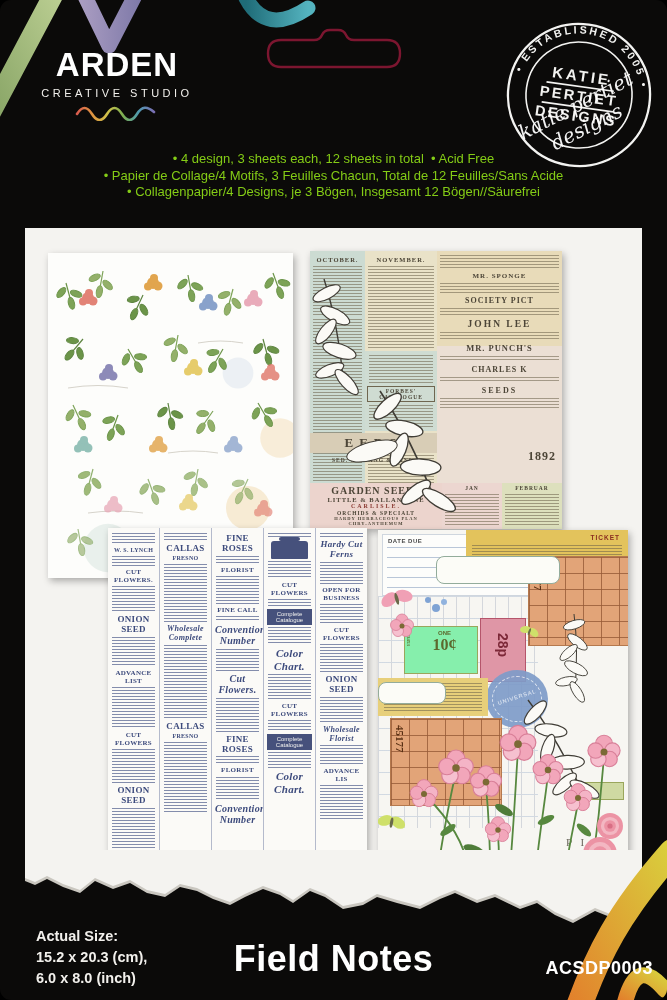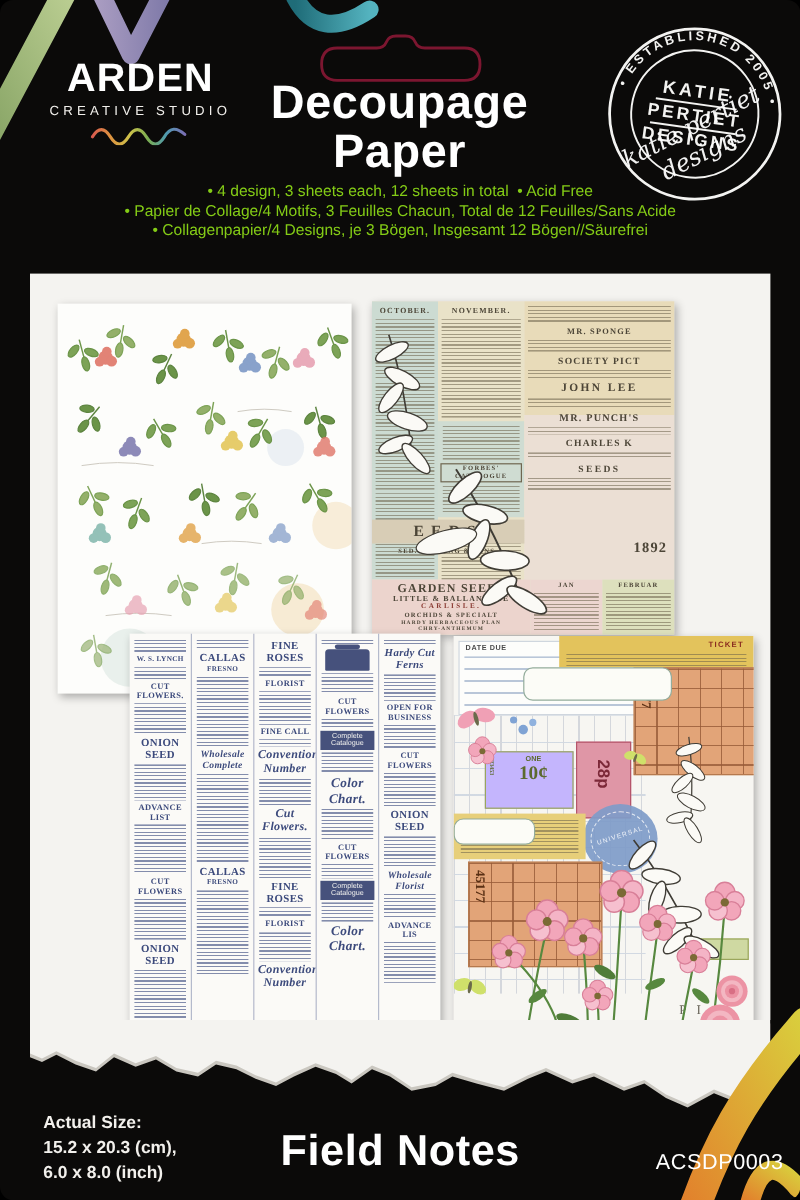--- a/index.html
+++ b/index.html
@@ -51,21 +51,21 @@
   .grid-o{background-image:repeating-linear-gradient(to right,rgba(150,90,55,.8) 0,rgba(150,90,55,.8) 1px,transparent 1px,transparent 18px),
           repeating-linear-gradient(to bottom,rgba(150,90,55,.8) 0,rgba(150,90,55,.8) 1px,transparent 1px,transparent 16px);}
   .vtext{writing-mode:vertical-rl;font-family:"Liberation Serif",serif;font-weight:bold;color:#5a3014;}
   .wlabel{background:#fcfcf7;border:1.5px solid #93ac9b;border-radius:8px;}
   
   .torn{position:absolute;left:25px;top:850px;z-index:2;}
   .size-block{position:absolute;left:36px;top:926px;color:#f2f0ec;font-size:14.5px;font-weight:bold;
               line-height:1.45;z-index:7;}
   .collection{position:absolute;left:0;top:938px;width:667px;text-align:center;color:#fff;
               font-size:36px;font-weight:bold;letter-spacing:.5px;z-index:7;}
-  .sku{position:absolute;right:14px;top:958px;color:#fff;font-size:18px;font-weight:normal;
+  .sku{position:absolute;right:14px;top:958px;color:#fff;font-size:18px;font-weight:bold;
        letter-spacing:.5px;z-index:8;}
   .swirl-tl{position:absolute;left:0;top:0;z-index:2;}
   .swirl-br{position:absolute;right:0;bottom:0;z-index:6;}
 </style>
 </head>
 <body>
 
 <div class="poster">
 
   <svg width="0" height="0" style="position:absolute">
@@ -149,24 +149,20 @@
     <div class="brand-tag">CREATIVE STUDIO</div>
     <svg width="86" height="18" style="margin-top:4px">
       <path d="M3,11 C8,3 13,3 18,11 S28,19 33,11 S43,3 48,11 S58,19 63,11 S73,3 80,9" stroke="url(#gRainbow)" stroke-width="2.6" fill="none" stroke-linecap="round"></path>
     </svg>
   </div>
 
   <svg class="hang-tab" width="152" height="50">
     <path d="M23,16 H56 Q62,16 64,11 Q66,6 72,6 H80 Q86,6 88,11 Q90,16 96,16 H129 Q142,16 142,29.5 Q142,43 129,43 H23 Q10,43 10,29.5 Q10,16 23,16 Z" fill="none" stroke="#7c1630" stroke-width="2.4"></path>
   </svg>
 
-  <div class="title">
-    <div>Decoupage</div>
-    <div>Paper</div>
-  </div>
 
   <svg class="badge" width="158" height="158" viewBox="-79 -79 158 158">
     <defs>
         <path id="arcpath" d="M-60,16 A62,62 0 1 1 60,16" fill="none"></path>
       </defs>
     <g transform="rotate(8)">
       <circle r="71" fill="none" stroke="#f3f3f1" stroke-width="2.3"></circle>
       <circle r="53" fill="none" stroke="#f3f3f1" stroke-width="1.6"></circle>
       <text font-size="10.5" font-weight="bold" fill="#f3f3f1" letter-spacing="2.6" text-anchor="middle" font-family="Liberation Sans, sans-serif">
         <textPath href="#arcpath" startOffset="50%">• ESTABLISHED 2005 •</textPath>
@@ -386,21 +382,21 @@
         <div style="height:44px;margin:3px 4px;background-image:repeating-linear-gradient(to bottom,#b9c6d8 0,#b9c6d8 1px,transparent 1px,transparent 10px)"></div>
       </div>
       <div class="patch" style="left:88px;top:0;width:162px;height:26px;background:#e3c35c;">
         <div style="float:right;font-size:6.5px;font-weight:bold;color:#8a2c20;letter-spacing:1px;margin:4px 8px 0 0">TICKET</div>
         <div class="tl2" style="height:12px;margin:15px 6px 0"></div>
       </div>
       <div class="patch grid-o" style="left:150px;top:26px;width:100px;height:88px;background-color:#e2a478;border:1px solid #b5794e">
         <div class="vtext" style="font-size:11px;margin:6px 0 0 3px">45177</div>
       </div>
       <div class="patch wlabel" style="left:58px;top:26px;width:122px;height:26px;"></div>
-      <div class="patch" style="left:26px;top:96px;width:72px;height:46px;background:#c4b5fd;border:1px solid #9aa65c;text-align:center">
+      <div class="patch" style="left:26px;top:96px;width:72px;height:46px;background:#86efac;border:1px solid #9aa65c;text-align:center">
         <span class="vtext" style="float:left;font-size:5px;color:#5c6a2e;margin:4px 1px">033453</span>
         <div style="font-size:6px;color:#5c6a2e;font-weight:bold;margin-top:3px">ONE</div>
         <div style="font-family:'Liberation Serif',serif;font-size:16px;font-weight:bold;color:#5c6a2e">10¢</div>
       </div>
       <div class="patch" style="left:102px;top:88px;width:44px;height:62px;background:#df96a6;border:1px solid #b5556b;">
         <div style="font-size:14px;font-weight:bold;color:#7c2838;transform:rotate(90deg);margin-top:18px;text-align:center">28p</div>
       </div>
       <div class="patch" style="left:108px;top:140px;width:62px;height:58px;background:#7f9cc9;border-radius:50%;opacity:.92">
         <div style="position:absolute;inset:6px;border:1.5px dashed #dfe7f2;border-radius:50%"></div>
         <div style="position:absolute;left:0;right:0;top:24px;text-align:center;font-size:5.5px;color:#eef3fa;letter-spacing:1px;transform:rotate(-18deg)">UNIVERSAL</div>

